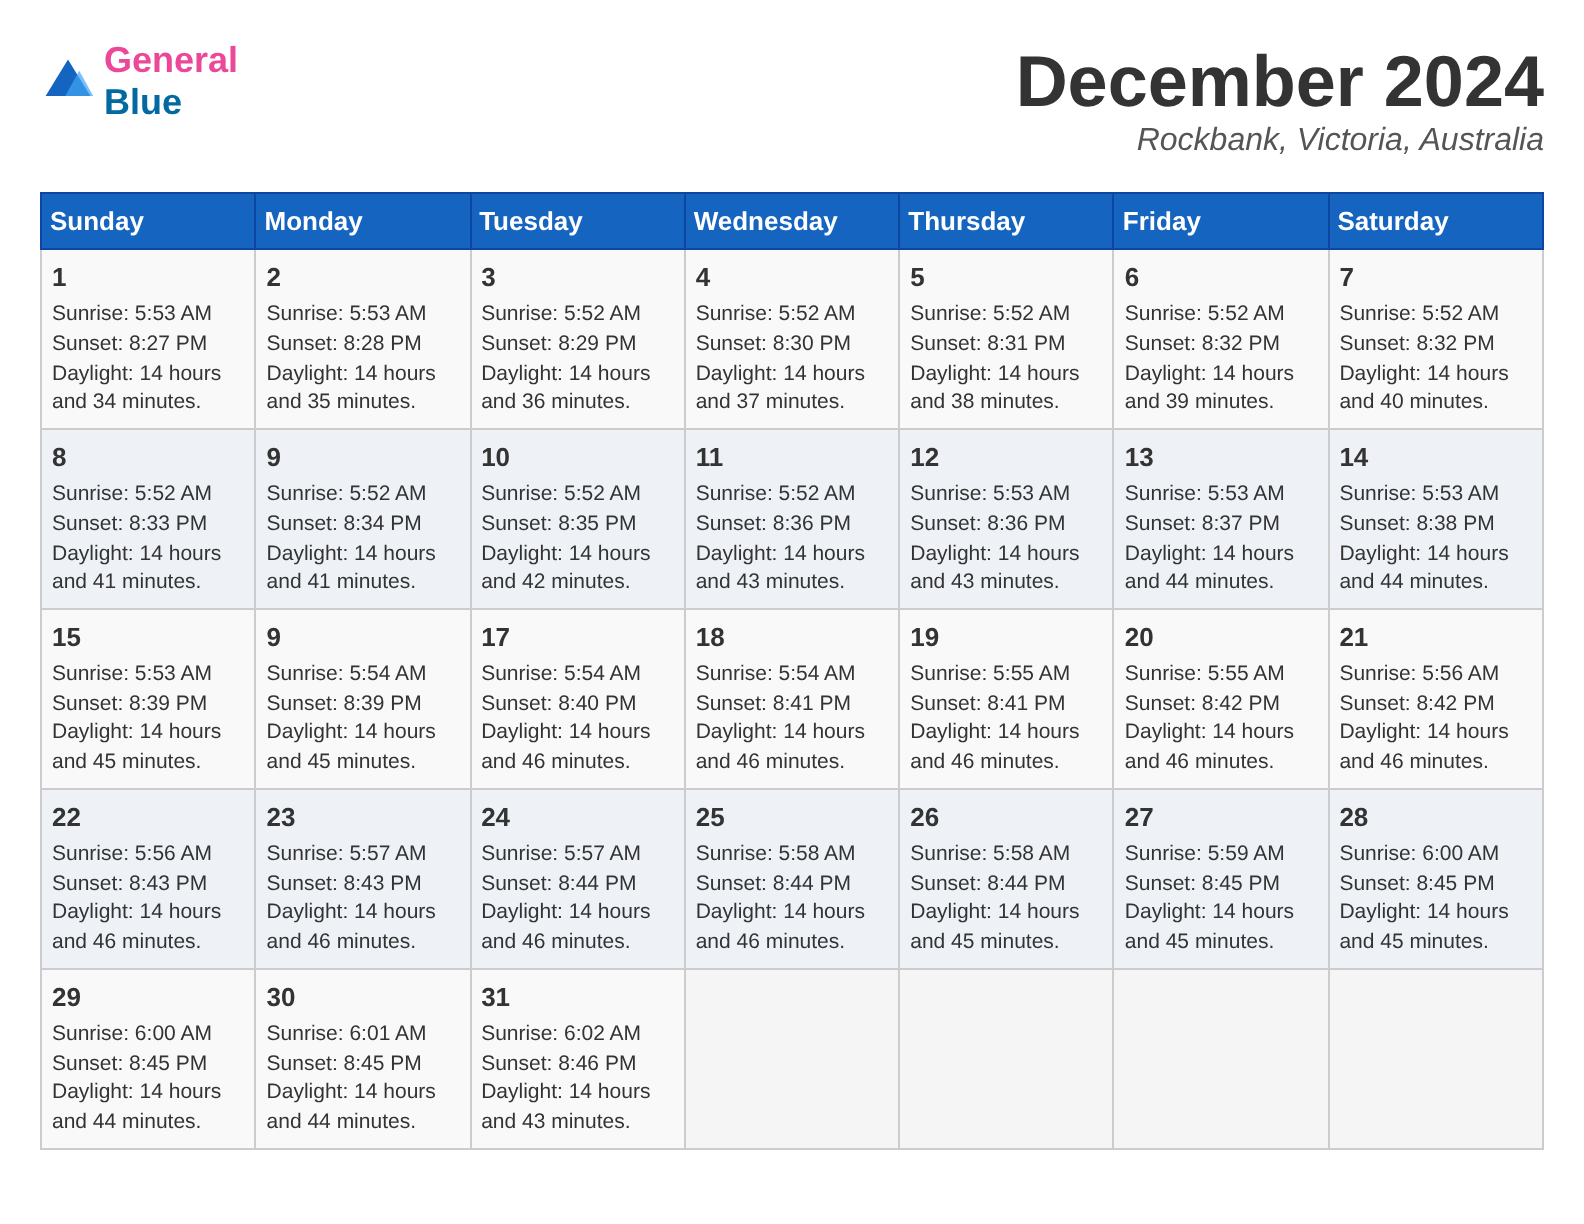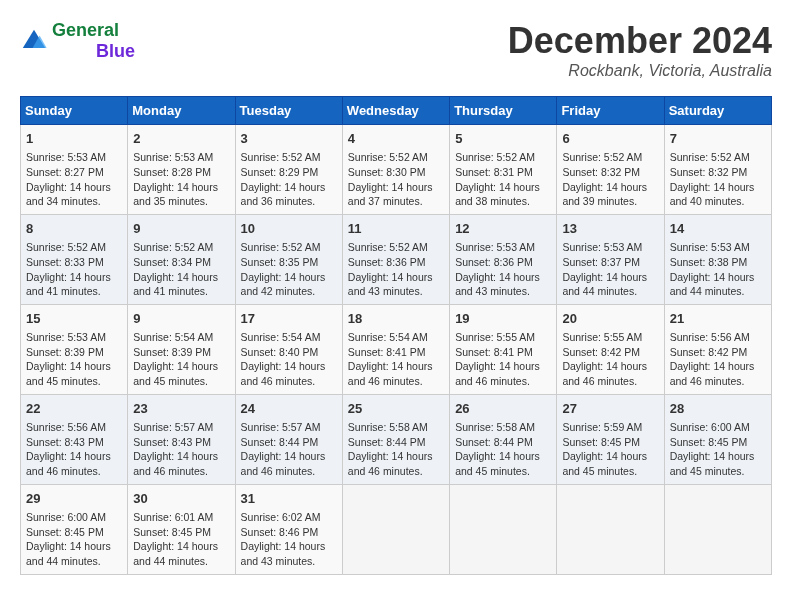--- a/index.html
+++ b/index.html
@@ -85,22 +85,22 @@
 </head>
 <body>
 
 <div class="header">
   <div class="logo">
     <svg class="logo-icon" viewBox="0 0 40 40" xmlns="http://www.w3.org/2000/svg">
       <polygon points="20,4 36,30 4,30" fill="#1565C0"></polygon>
       <polygon points="28,12 38,30 18,30" fill="#42A5F5" opacity="0.7"></polygon>
     </svg>
     <div>
-      <span style="font-size:18px;font-weight:bold;color:#15803d;">General</span><br>
-      <span style="font-size:18px;font-weight:bold;color:#6d28d9;margin-left:44px;">Blue</span>
+      <span style="font-size:18px;font-weight:bold;color:#ec4899;">General</span><br>
+      <span style="font-size:18px;font-weight:bold;color:#0369a1;">Blue</span>
     </div>
   </div>
   <div class="title-block">
     <div class="month-title">December 2024</div>
     <div class="location-title">Rockbank, Victoria, Australia</div>
   </div>
 </div>
 
 <table>
   <thead>

